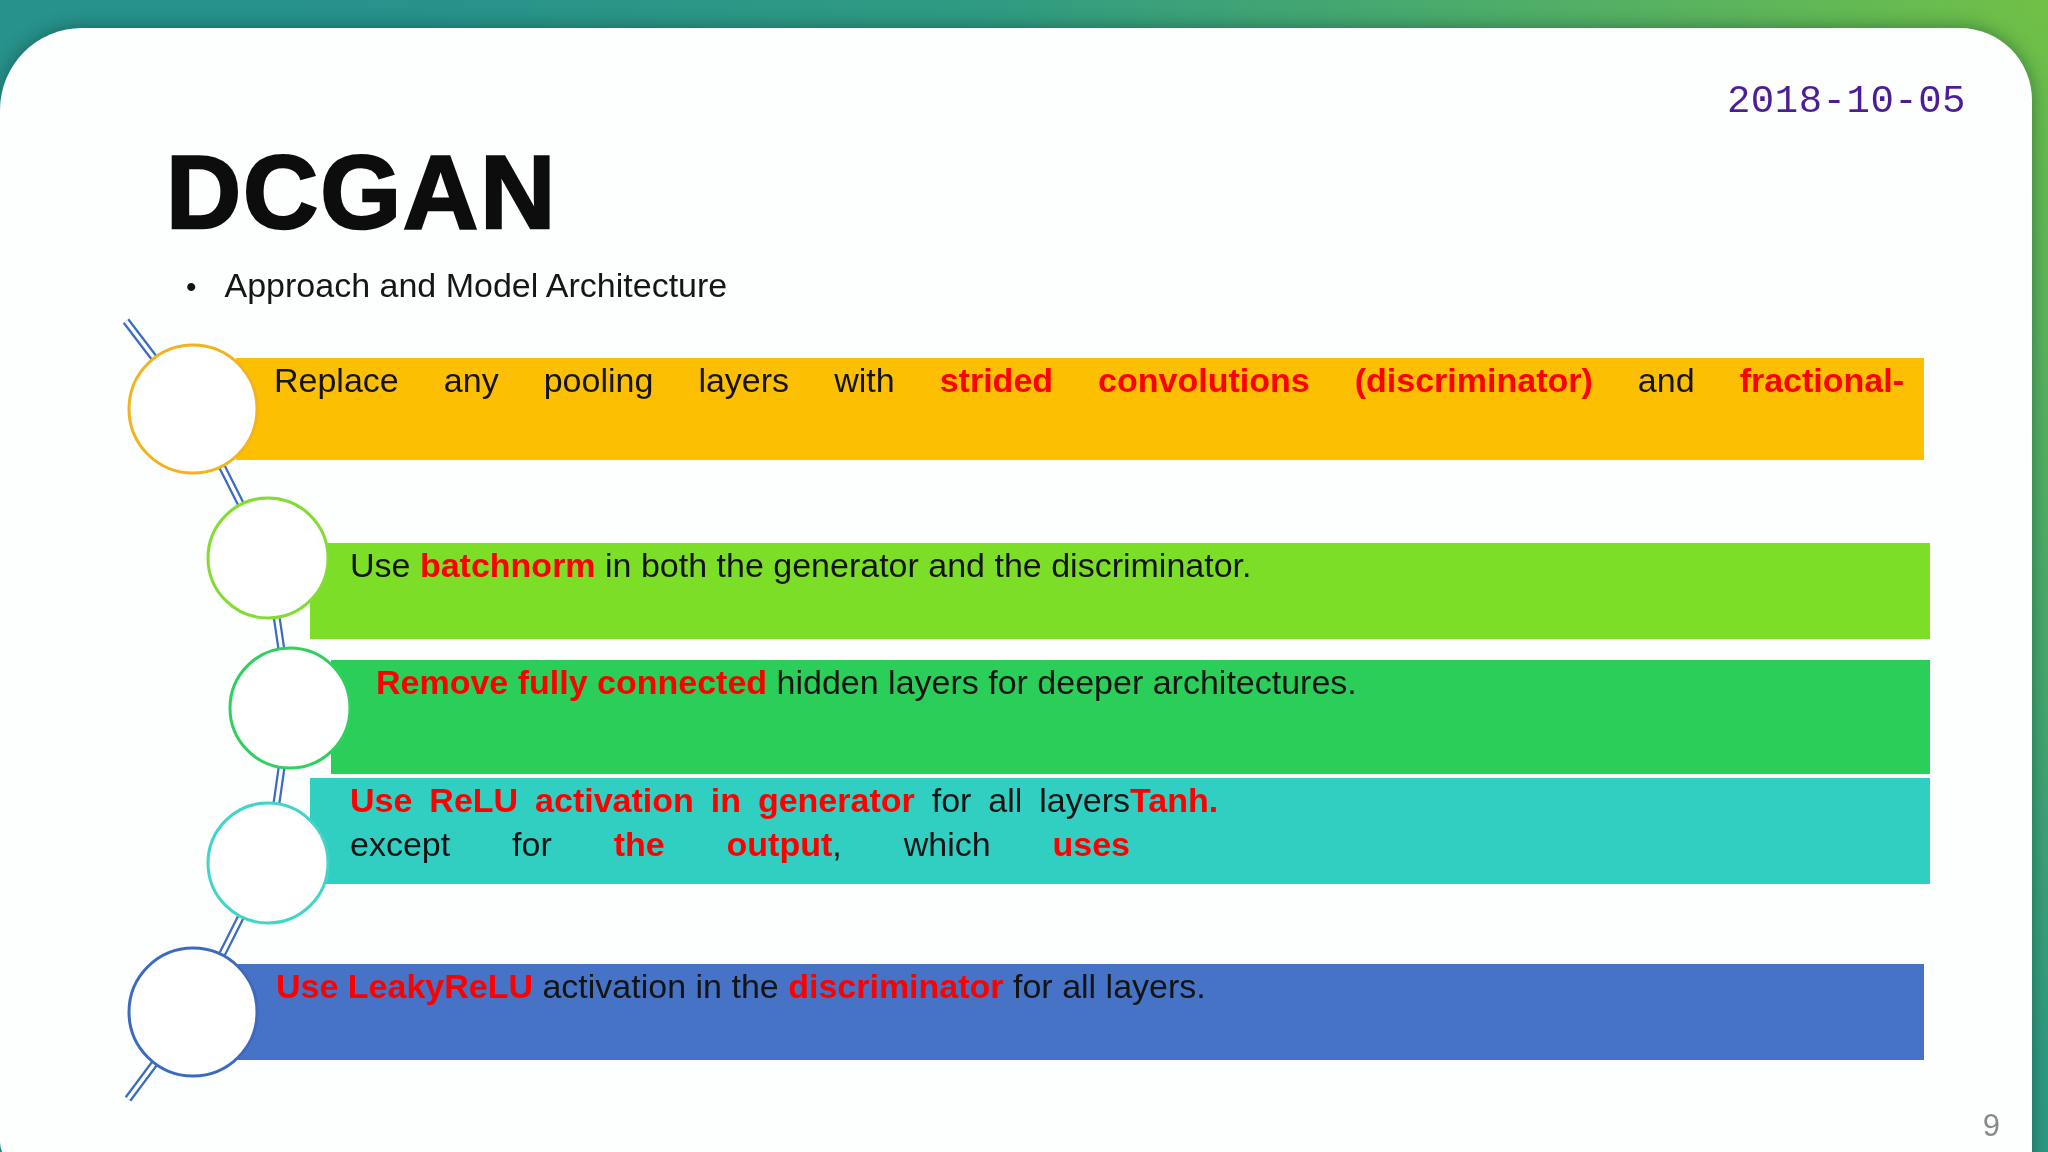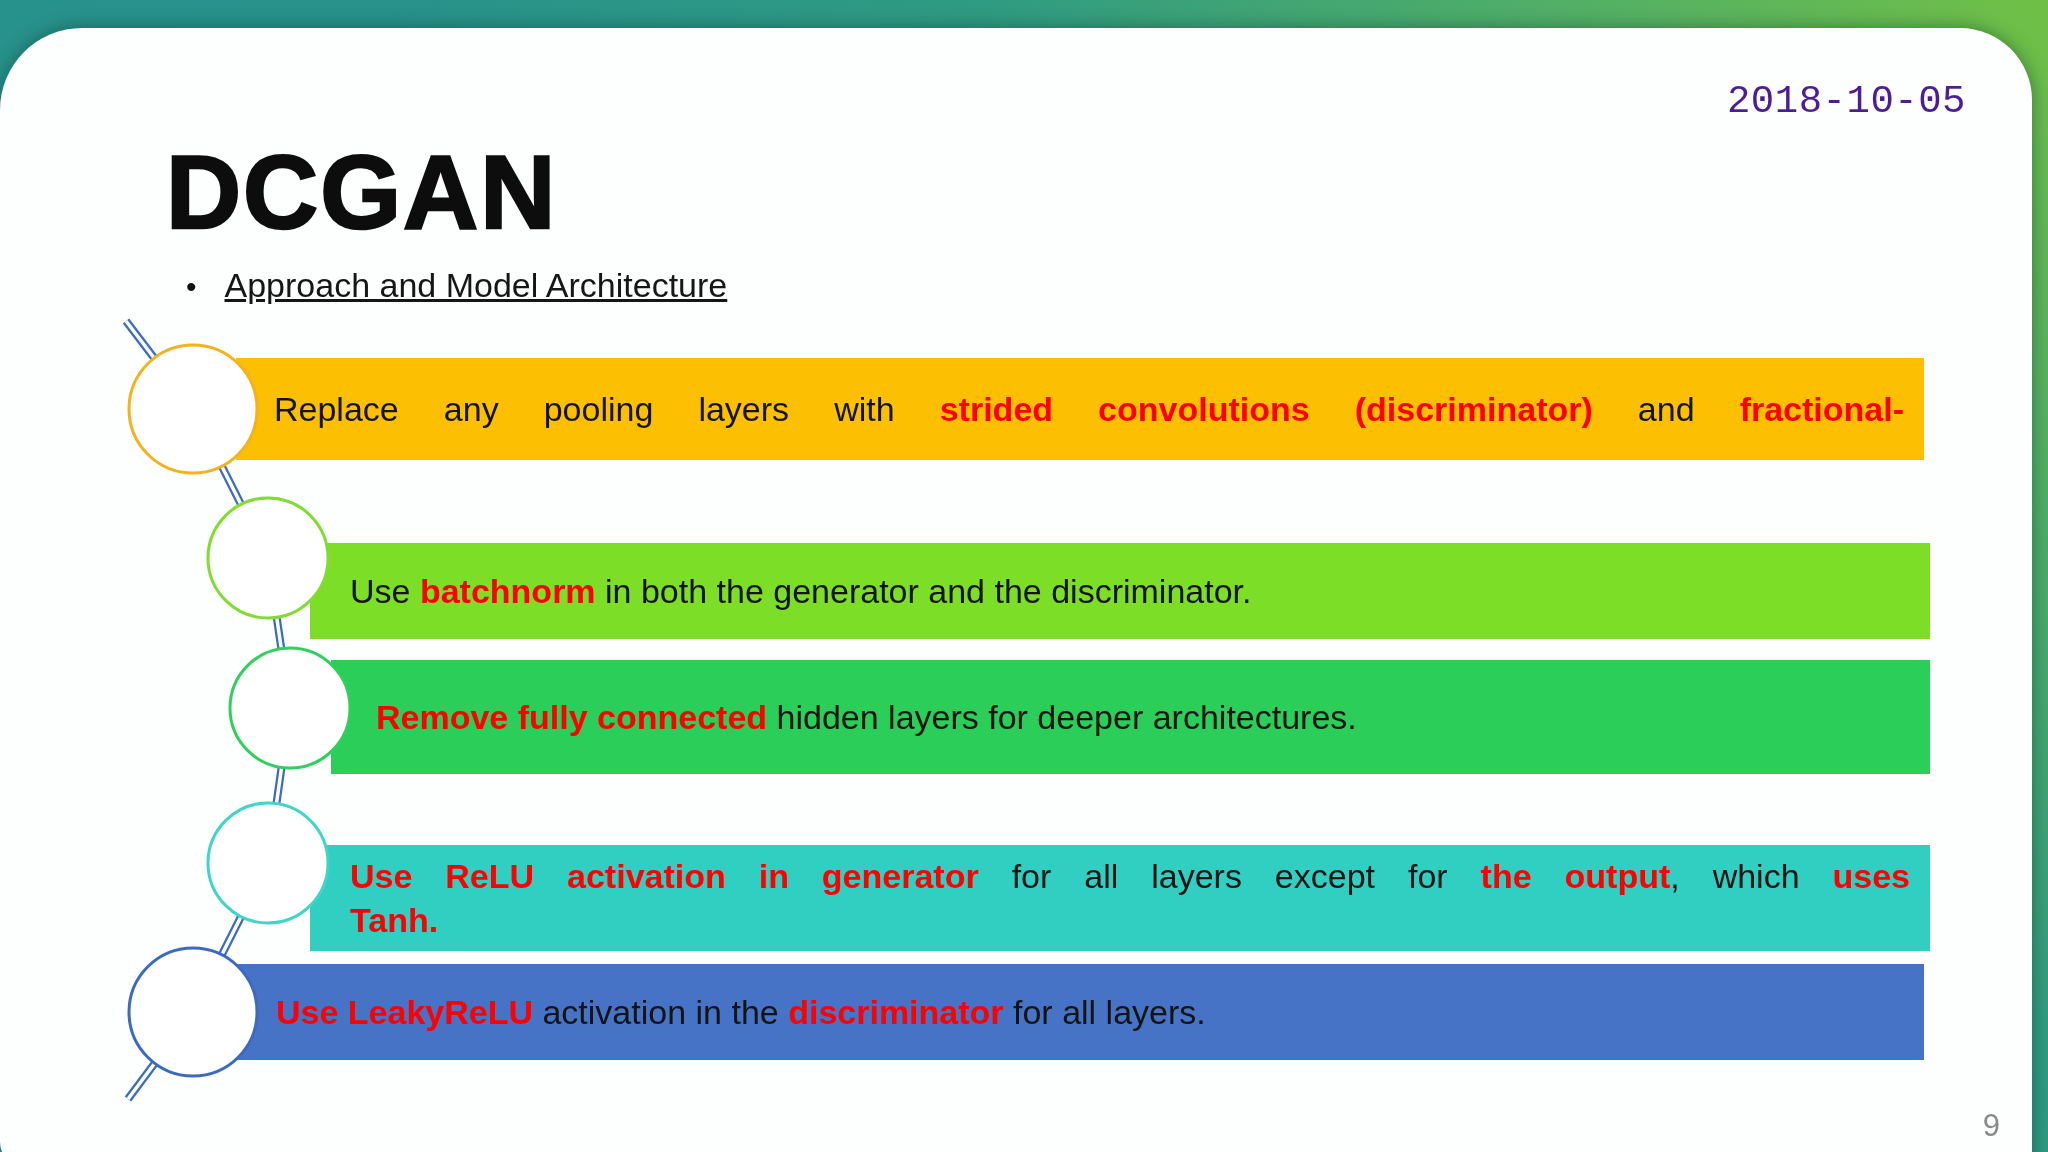--- a/index.html
+++ b/index.html
@@ -21,23 +21,23 @@
   .title{
     position:absolute;left:166px;top:112px;margin:0;
     font-size:104px;font-weight:bold;color:#0d0d0d;line-height:1;
     letter-spacing:2px;-webkit-text-stroke:2.5px #0d0d0d;
   }
   .bullet-row{
     position:absolute;left:186px;top:238px;
     display:flex;align-items:baseline;
   }
   .bullet-dot{font-size:30px;color:#111;margin-right:28px;}
-  .bullet-text{font-size:34px;color:#161616;text-decoration:underline;}
+  .bullet-text{font-size:34px;color:#161616;}
   .bar{
-    position:absolute;display:flex;flex-direction:column;justify-content:center;
+    position:absolute;display:flex;flex-direction:row;
     padding-right:20px;box-sizing:border-box;
   }
   .tline{
     font-size:34px;line-height:44px;color:#141414;width:100%;
     white-space:normal;
   }
   .jline{text-align:justify;text-align-last:justify;}
   .red{color:#ff0000;font-weight:bold;}
   #diagram{position:absolute;left:0;top:0;pointer-events:none;}
   .page-num{
@@ -58,21 +58,21 @@
   <div id="bars">
       <div class="bar" style="top: 330px; left: 236px; width: 1688px; height: 102px; background: rgb(252, 191, 1); padding-left: 38px;">
         <div class="tline jline"><span>Replace any pooling layers with </span><span class="red">strided convolutions (discriminator)</span><span> and </span><span class="red">fractional-</span></div>
       </div>
       <div class="bar" style="top: 482px; left: 310px; width: 1620px; height: 96px; background: rgb(124, 222, 38); padding-left: 40px; margin-top: 33px;">
         <div class="tline"><span>Use </span><span class="red">batchnorm</span><span> in both the generator and the discriminator.</span></div>
       </div>
       <div class="bar" style="top: 632px; left: 331px; width: 1599px; height: 114px; background: rgb(43, 206, 88); padding-left: 45px;">
         <div class="tline"><span class="red">Remove fully connected</span><span> hidden layers for deeper architectures.</span></div>
       </div>
-      <div class="bar" style="top: 817px; left: 310px; width: 1620px; height: 106px; background: rgb(49, 207, 194); padding-left: 40px;">
+      <div class="bar" style="top: 750px; left: 310px; width: 1620px; height: 106px; background: rgb(49, 207, 194); padding-left: 40px;">
         <div class="tline jline"><span class="red">Use ReLU activation in generator</span><span> for all layers except for </span><span class="red">the output</span><span>, which </span><span class="red">uses</span></div>
         <div class="tline"><span class="red">Tanh.</span></div>
       </div>
       <div class="bar" style="top: 936px; left: 236px; width: 1688px; height: 96px; background: rgb(70, 115, 197); padding-left: 40px;">
         <div class="tline"><span class="red">Use LeakyReLU</span><span> activation in the </span><span class="red">discriminator</span><span> for all layers.</span></div>
       </div>
     </div>
   <svg id="diagram" width="2048" height="1152">
       <polyline points="126,293 193,381 268,530 290,680 268,835 193,984 128,1071" fill="none" stroke="#3B6CC0" stroke-width="8" stroke-linejoin="round"></polyline>
       <polyline points="126,293 193,381 268,530 290,680 268,835 193,984 128,1071" fill="none" stroke="#ffffff" stroke-width="3.5" stroke-linejoin="round"></polyline>

